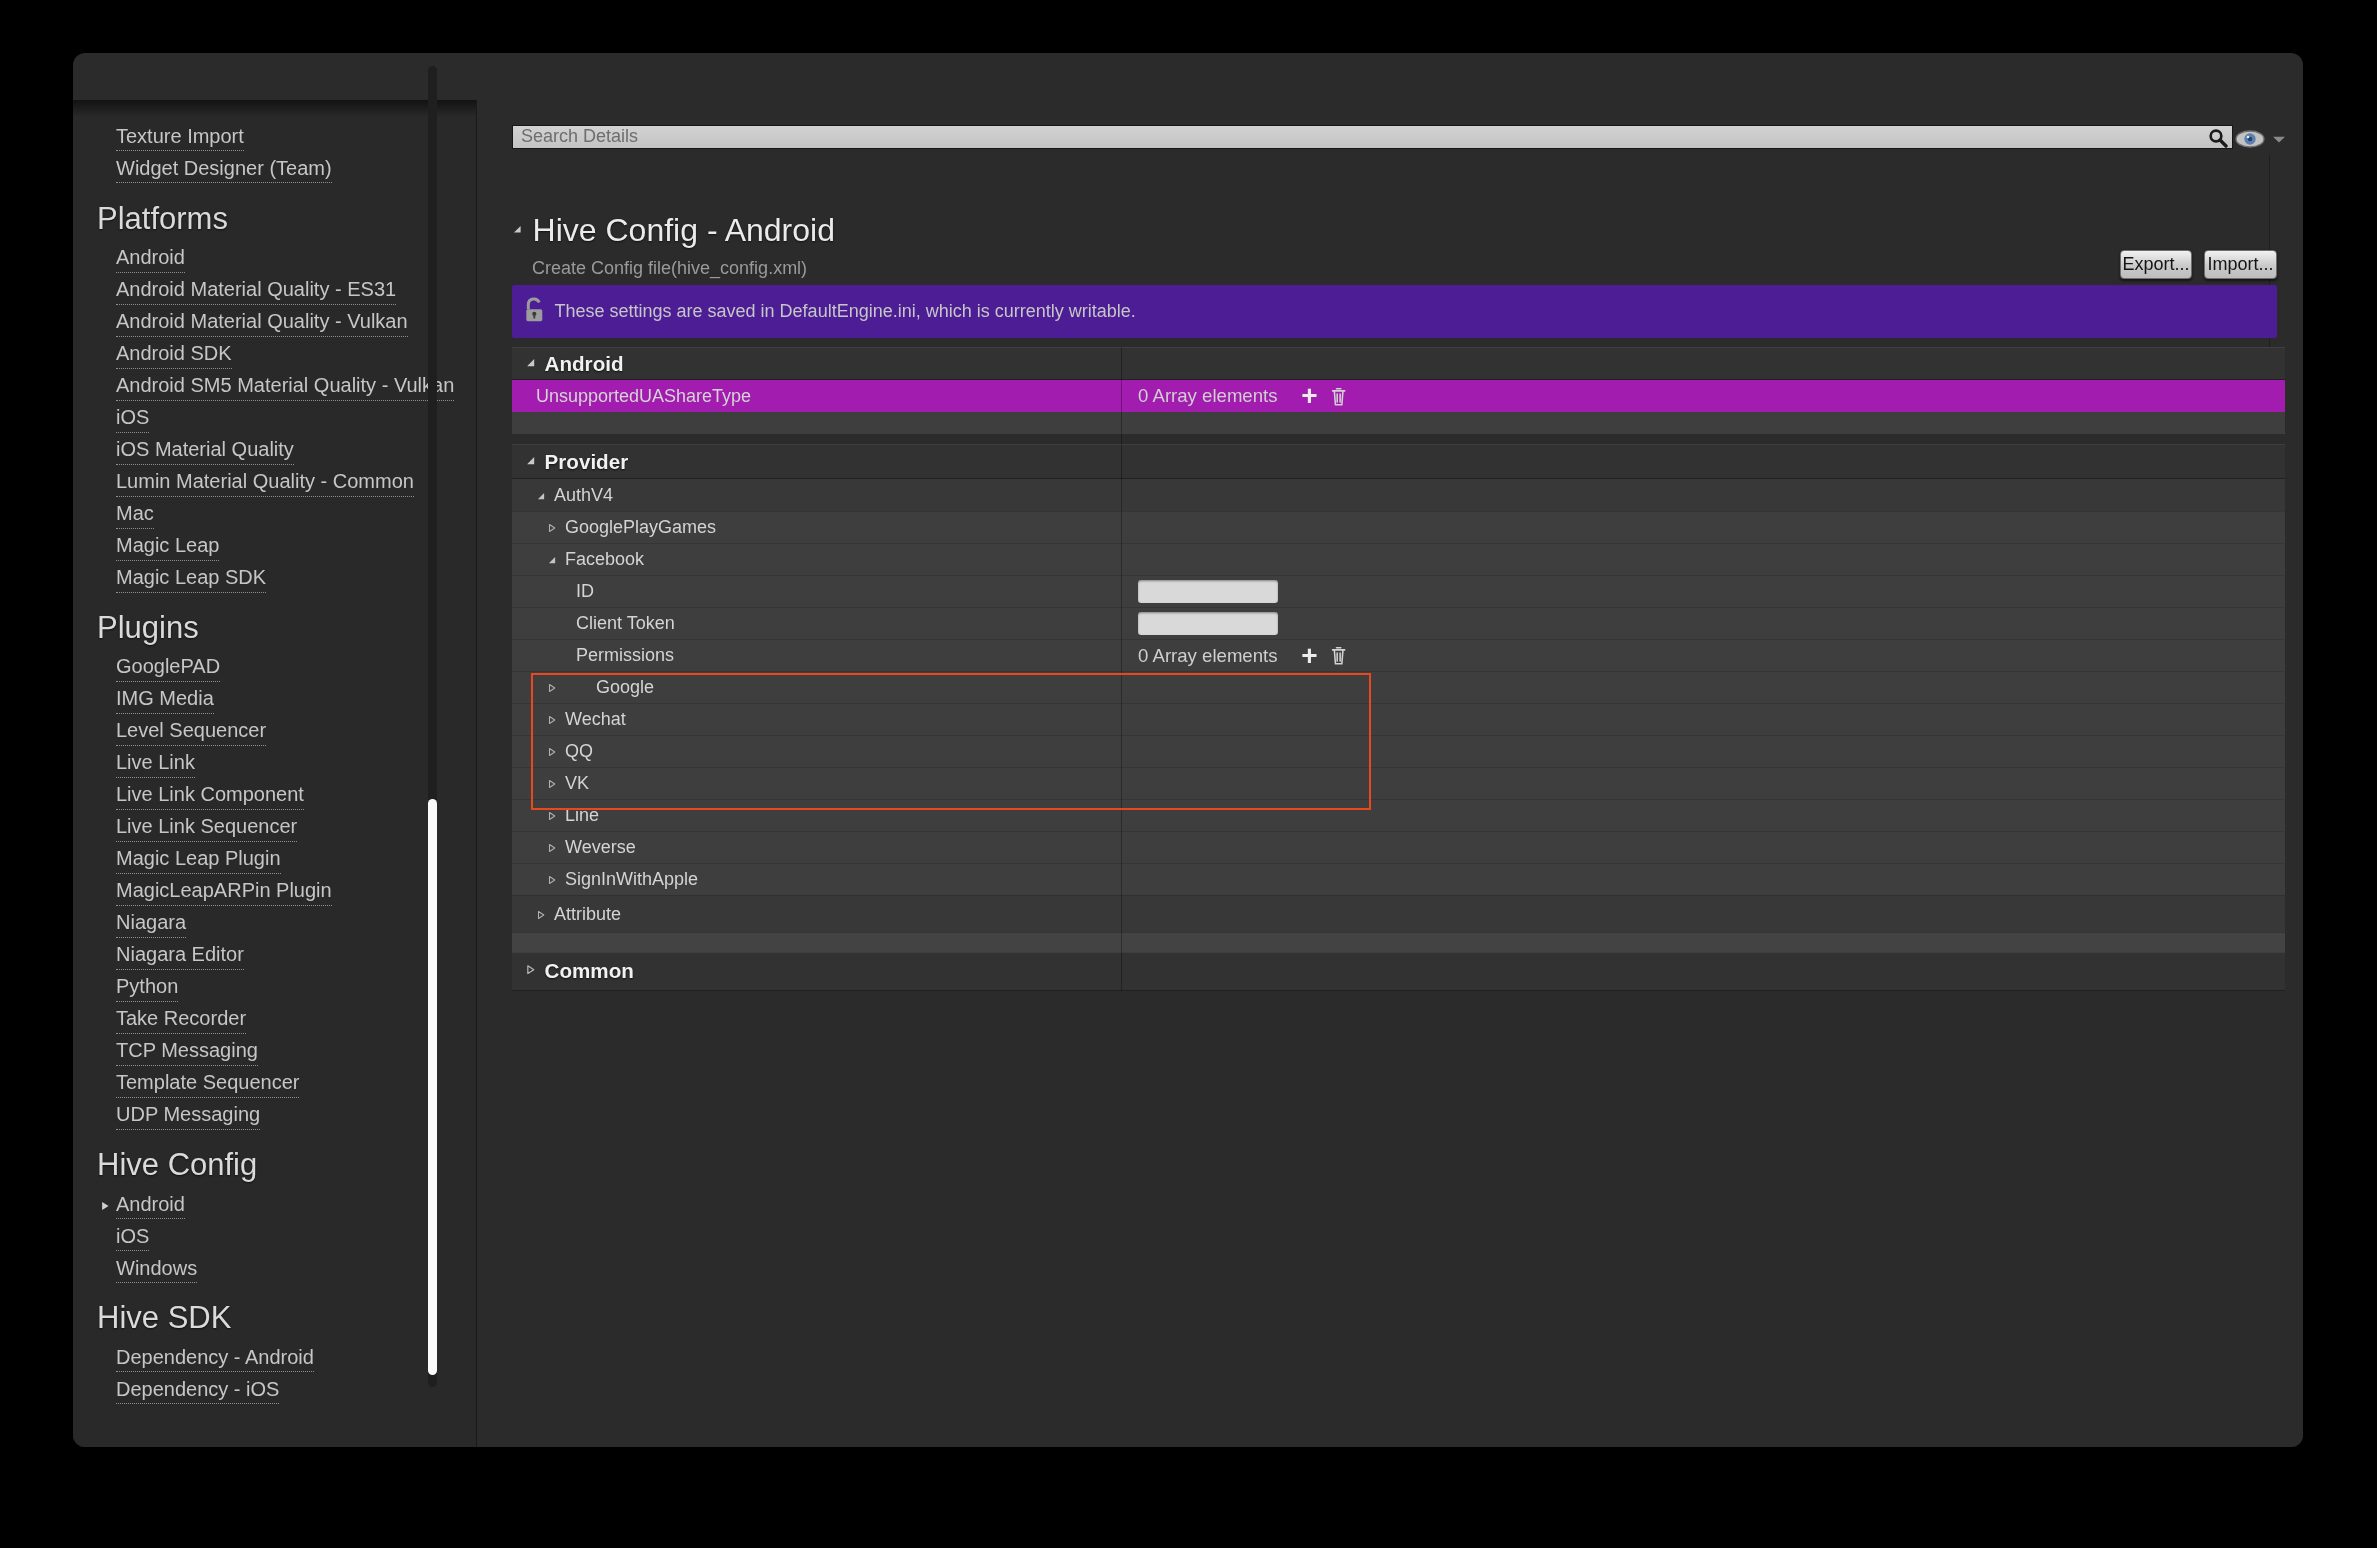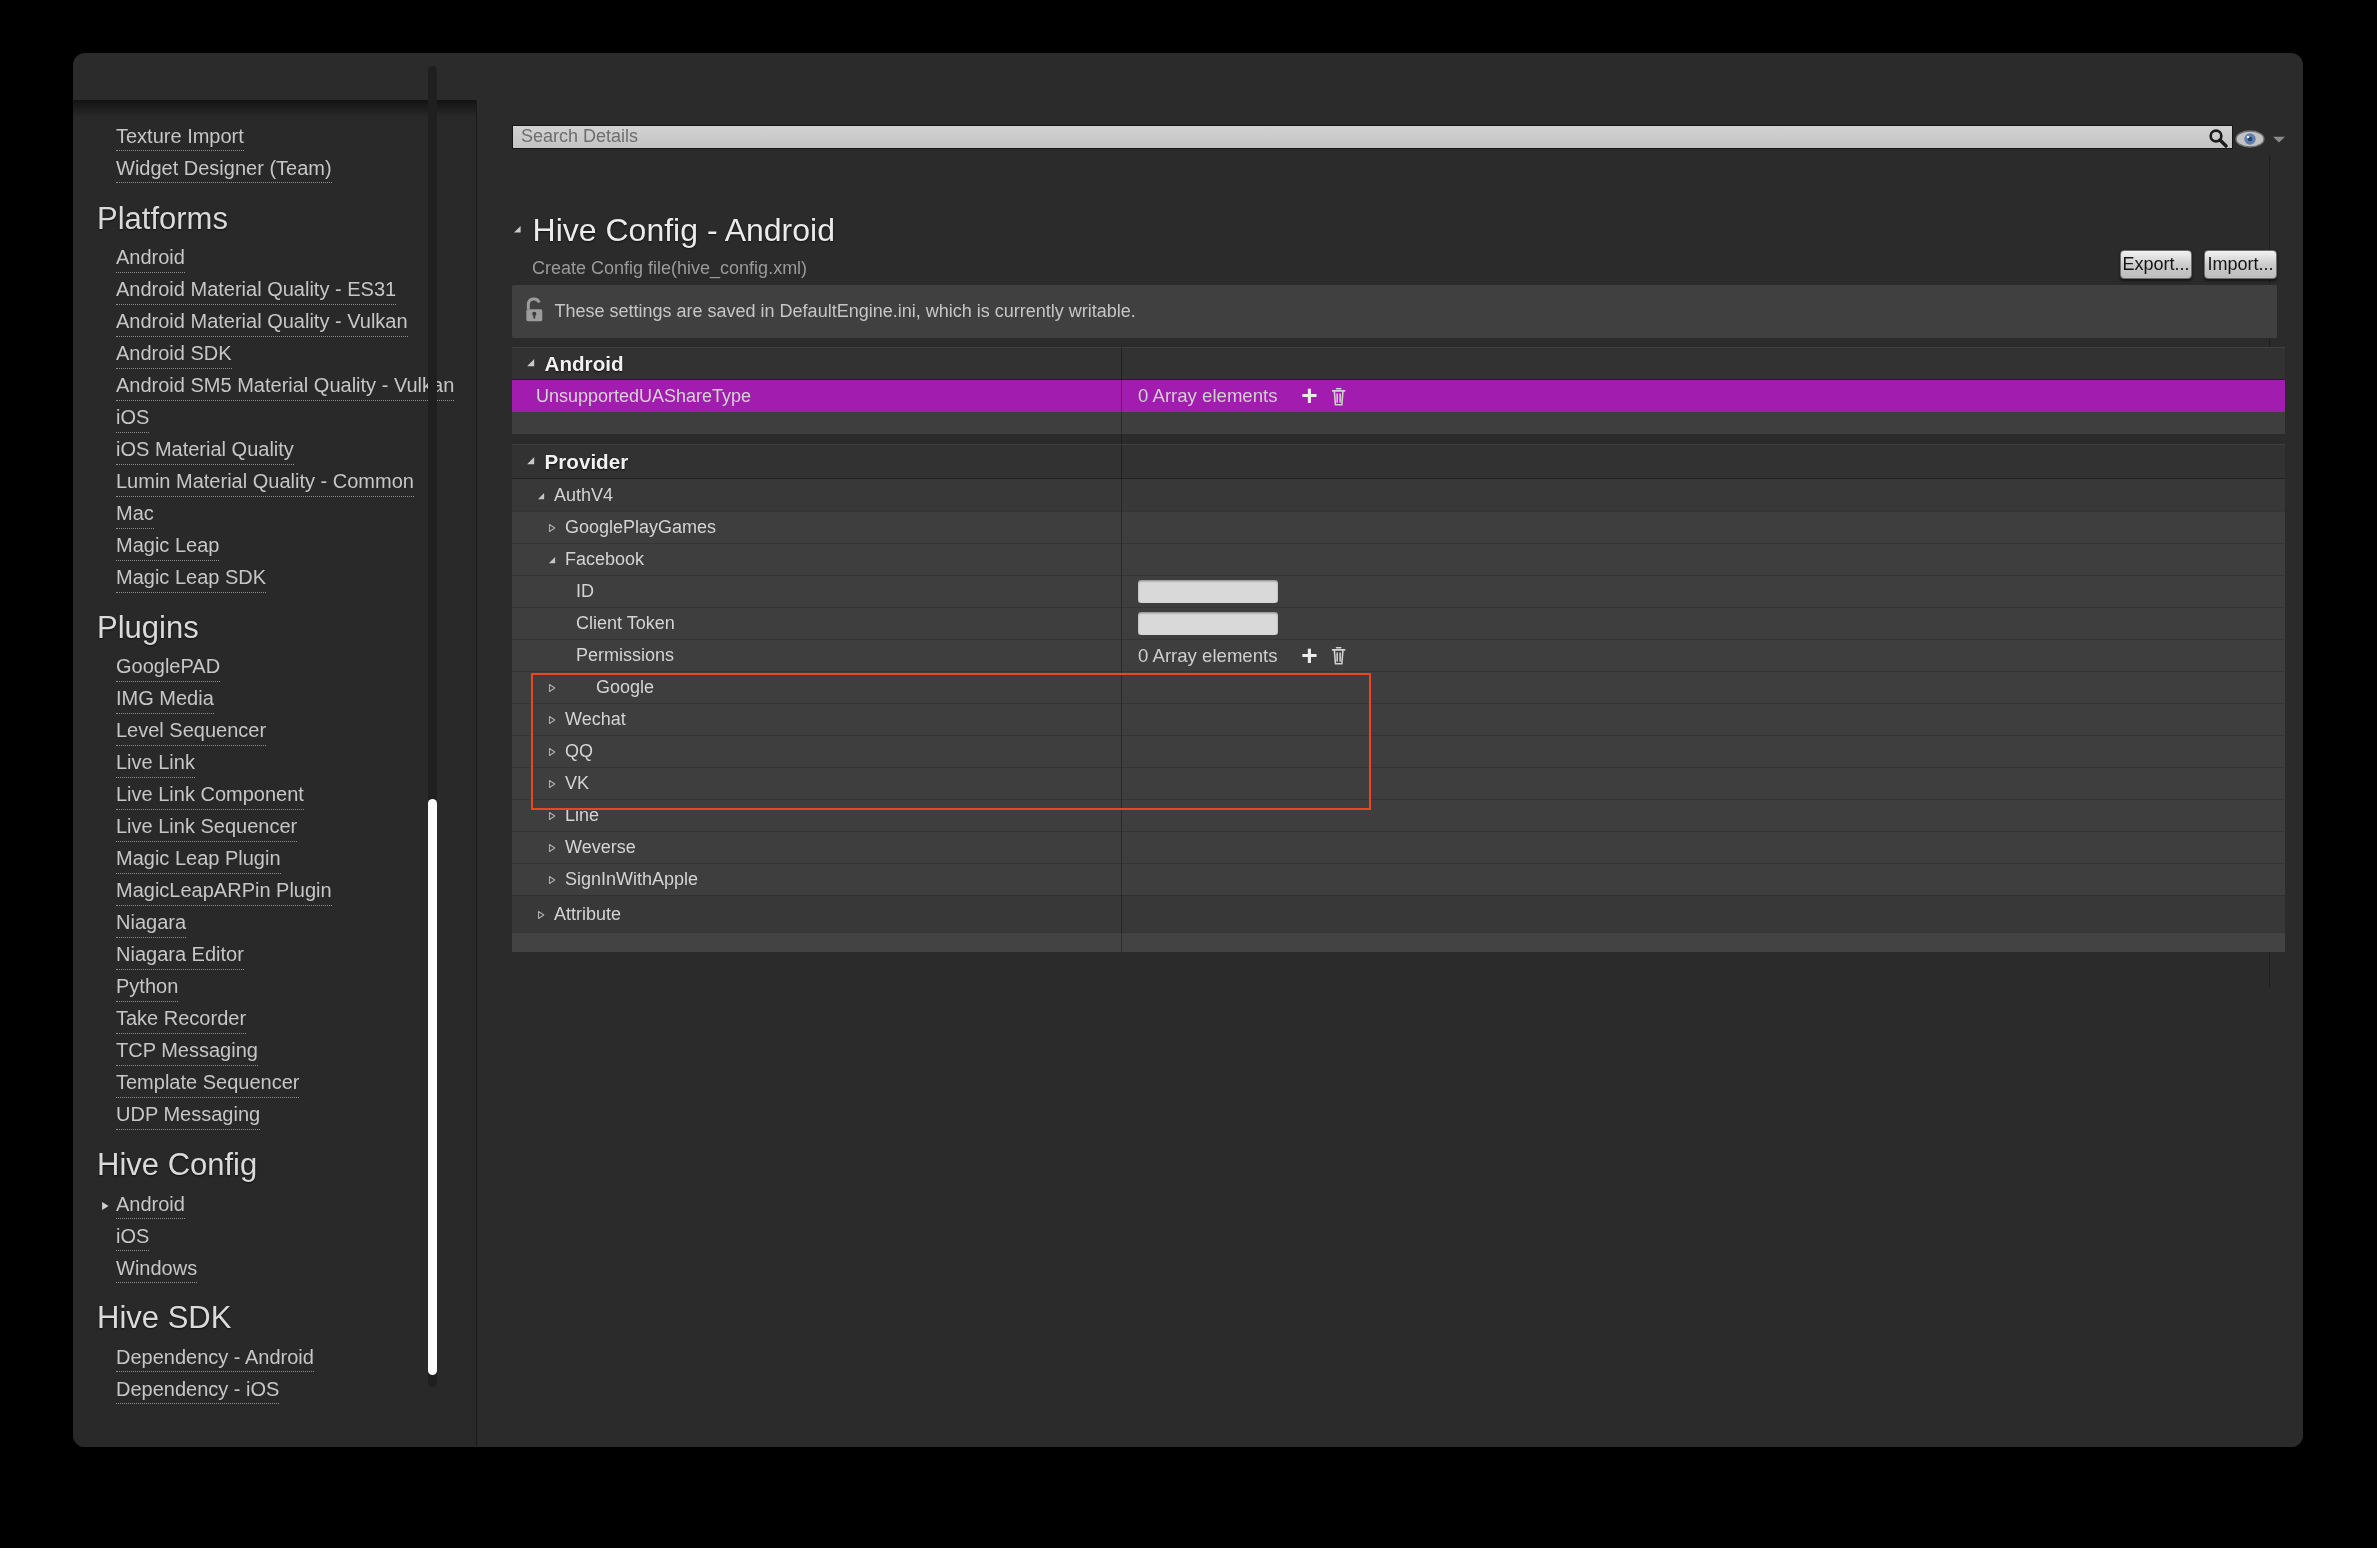--- a/index.html
+++ b/index.html
@@ -49,21 +49,21 @@
   .right-gutter{position:absolute;left:1792px;top:55px;width:1.3px;height:833px;background:rgba(0,0,0,.28);}
   .page-title-row{position:absolute;left:35px;top:113px;height:35px;display:flex;align-items:center;gap:10px;}
   .page-title{font-size:32px;color:#ebebeb;text-shadow:0 1.3px 2px rgba(0,0,0,.6);}
   .page-sub{position:absolute;left:55px;top:158px;font-size:18px;color:#9a9a9a;}
   .btn{position:absolute;top:150px;height:29px;border:0.7px solid #6f6f6f;border-radius:4px;
     background:linear-gradient(#f2f2f2,#c9c9c9 55%,#bdbdbd);color:#141414;font-size:18px;
     display:flex;align-items:center;justify-content:center;box-sizing:border-box;
     box-shadow:0 1.3px 2.7px rgba(0,0,0,.55);}
   #btn-export{left:1643px;width:72px;}
   #btn-import{left:1727px;width:73px;}
-  .infobar{position:absolute;left:35px;top:185px;width:1765px;height:53px;background:#404040;
+  .infobar{position:absolute;left:35px;top:185px;width:1765px;height:53px;background:#4c1d95;
     border-radius:2px;display:flex;align-items:center;}
   .infobar .txt{font-size:18px;color:#c6c6c6;margin-left:9.3px;}
   .lock{margin-left:10.6px;}
   
   #sections{position:absolute;left:35px;top:247px;width:1773px;}
   .cat-header{position:relative;background:#323232;border-top:0.7px solid #3f3f3f;
     border-bottom:0.7px solid #202020;display:flex;align-items:center;box-sizing:border-box;}
   .cat-header .tri{margin-left:13.3px;}
   .cat-title{margin-left:8px;font-size:20.6px;font-weight:bold;color:#f1f1f1;
     text-shadow:0 1.3px 2px rgba(0,0,0,.7);}
@@ -411,20 +411,28 @@
                 <span><svg width="10" height="10" viewBox="0 0 16 16">
                     <polygon points="4,2.5 12.5,8 4,13.5" fill="none" stroke="#b0b0b0" stroke-width="1.7" stroke-linejoin="round"></polygon>
                   </svg></span>
                 <span>Attribute</span>
               </span>
             </div>
           </div>
 
         <div class="strip"></div>
 
+        <div class="cat-header" style="height:39px">
+          <span class="tri">
+            <svg width="11.3" height="11.3" viewBox="0 0 16 16">
+              <polygon points="4,2.5 12.5,8 4,13.5" fill="none" stroke="#b8b8b8" stroke-width="1.7" stroke-linejoin="round"></polygon>
+            </svg>
+          </span>
+          <span class="cat-title">Common</span>
+        </div>
 
         <div class="splitter"></div>
       </div>
 
     </div>
   </div>
 </div>
 
 
 </body></html>

